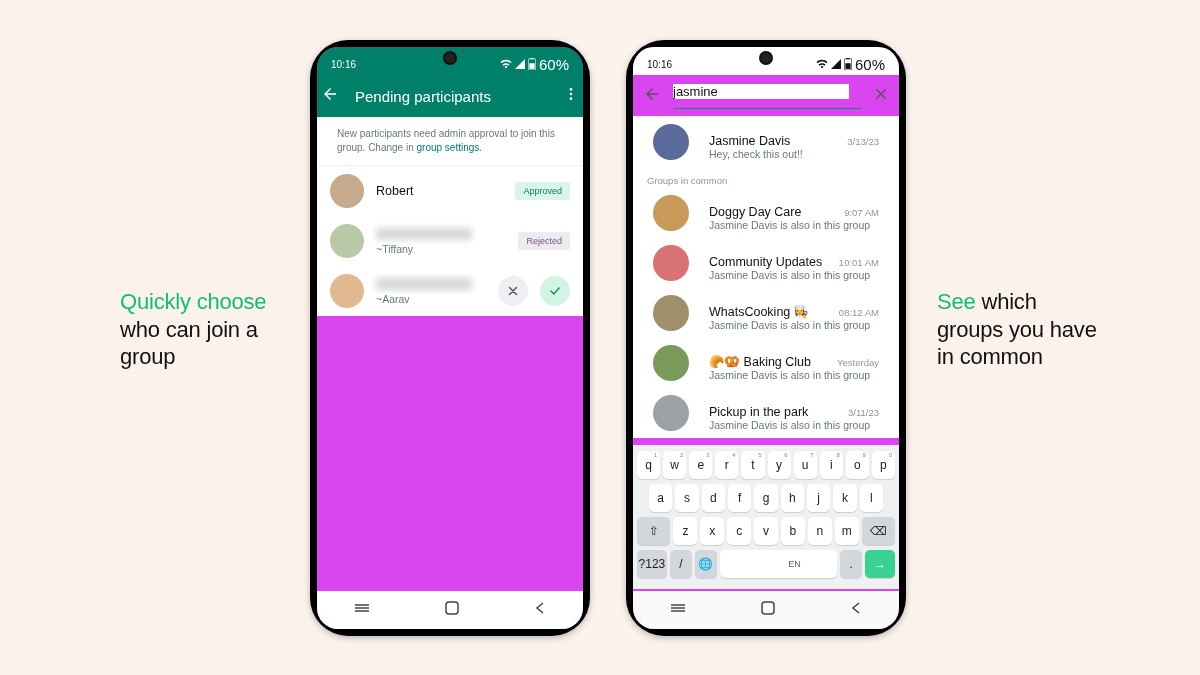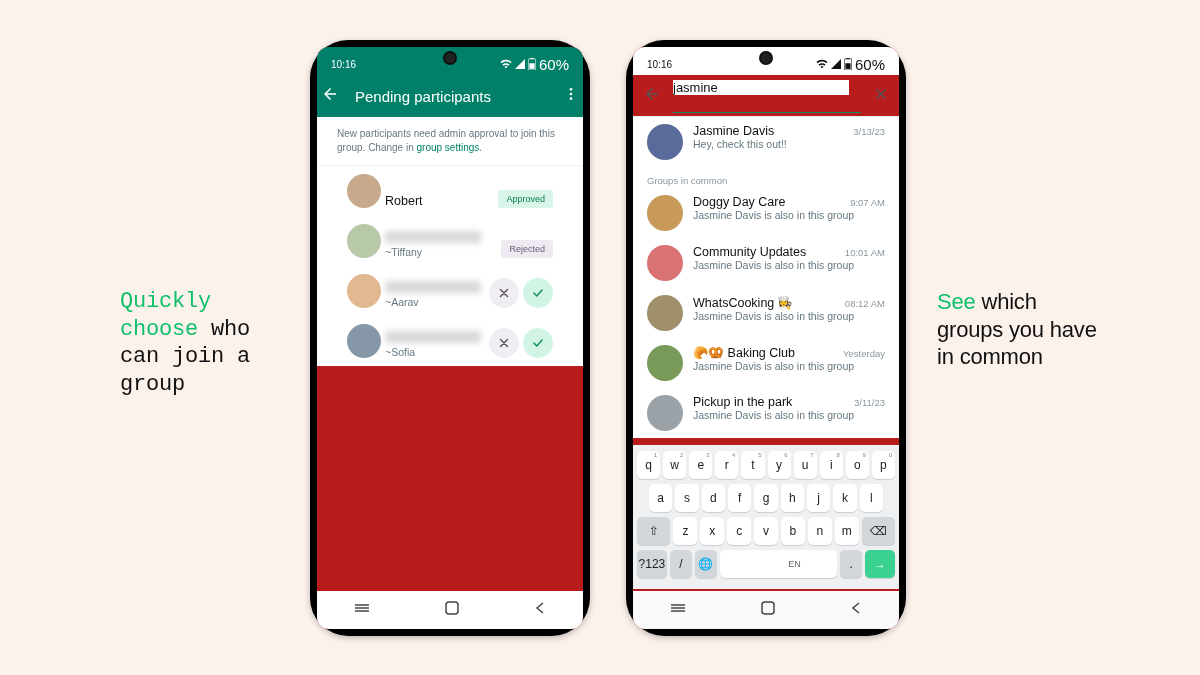--- a/index.html
+++ b/index.html
@@ -1,60 +1,60 @@
 <!DOCTYPE html>
 <html><head>
 <meta charset="utf-8">
 <style>
   * { box-sizing: border-box; margin: 0; padding: 0; }
   body { background: #fcf2ec; width: 1200px; height: 675px; font-family: -apple-system, "Helvetica Neue", Arial, sans-serif; position: relative; overflow: hidden; }
   .caption { position: absolute; font-size: 22px; line-height: 1.25; color: #111; letter-spacing: -0.2px;}
   .caption .accent { color: #11c06a; }
-  .caption-left { left: 120px; top: 288px; width: 170px; font-family: Liberation Mono, monospace; }
+  .caption-left { left: 120px; top: 288px; width: 170px; }
   .caption-right { left: 937px; top: 288px; width: 160px; }
 
   
   .phone { position: absolute; top: 40px; width: 280px; height: 596px; border-radius: 38px; background: #000; box-shadow: 0 2px 6px rgba(0,0,0,.25);}
-  .phone-inner { position: absolute; inset: 7px; background: #b91c1c; border-radius: 12px; overflow: hidden; }
+  .phone-inner { position: absolute; inset: 7px; background: #d946ef; border-radius: 21px; overflow: hidden; }
   .phone.left { left: 310px; }
   .phone.right { left: 626px; }
   .camera { position:absolute; top:13px; left:50%; transform:translateX(-50%); width:10px; height:10px; background:#222; border-radius:50%; z-index:5; box-shadow:0 0 0 2px #111;}
   .statusbar { height:28px; display:flex; align-items:center; justify-content:space-between; padding: 6px 14px 0; font-size:10px; font-weight:500;}
   .statusbar.dark { background:#008069; color:#fff;}
   .statusbar.light { background:#fff; color:#111;}
   .status-icons { display:flex; align-items:center; gap:3px; font-size:15px;}
   .status-icons svg {vertical-align:middle;}
 
   
   .appbar { background:#008069; color:#fff; height:42px; display:flex; align-items:center; padding:0 4px;}
   .appbar .title { font-size:15px; font-weight:500; margin-left:16px; flex:1;}
   .notice { background:#fff; color:#667781; font-size:10px; padding:10px 20px; line-height:1.4; border-bottom:1px solid #f0f0f0;}
   .notice .link{color:#008069;}
 
   .participants { background:#fff;}
-  .prow { display:flex; align-items:flex-end; padding:8px 30px; gap:4px;}
+  .prow { display:flex; align-items:center; padding:8px 13px; gap:12px;}
   .avatar { width:34px; height:34px; border-radius:50%; background:#d0c4b0; flex-shrink:0; overflow:hidden; display:flex; align-items:center; justify-content:center;}
   .prow .namecol{flex:1; min-width:0;}
   .prow .primary{font-size:12.5px; color:#111;}
   .prow .sub{font-size:10.5px; color:#667781;}
   .blurbox{width:96px; height:12px; border-radius:3px; background: #d8d8d8; filter: blur(3px); margin-bottom:3px;}
   .prow.sep{border-bottom:0;}
   .tag{font-size:9px; padding:4px 8px; border-radius:3px;}
   .tag.approved{background:#d9f5e9; color:#0a7d50;}
   .tag.rejected{background:#efe9f2; color:#6b5b7a;}
   .circle-btn{width:30px;height:30px;border-radius:50%;display:flex;align-items:center;justify-content:center;}
   .circle-btn.reject{background:#f1eef3;color:#5b5560;}
   .circle-btn.accept{background:#d2f4e5;color:#0f8f5e;}
 
   
   .searchbar{height:42px; display:flex; align-items:center; padding:0 10px; gap:12px; border-bottom:1px solid #eee;}
   .searchbar input{border:0; outline:0; font-size:13px; flex:1; color:#111;}
-  .search-underline{border-bottom:1.5px solid #0f8f5e; flex:1; padding-bottom:16px;}
+  .search-underline{border-bottom:1.5px solid #0f8f5e; flex:1; padding-bottom:8px;}
   .chatlist{background:#fff;}
-  .crow{display:flex; align-items:flex-start; padding:7px 14px; gap:10px;}
+  .crow{display:flex; align-items:flex-end; padding:7px 20px; gap:20px;}
   .crow .avatar{width:36px;height:36px;}
   .crow .col{flex:1; min-width:0;}
   .crow .line1{display:flex; justify-content:space-between; align-items:baseline;}
   .crow .name{font-size:12.5px; color:#111; font-weight:500;}
   .crow .time{font-size:9.5px; color:#8a97a0;}
   .crow .msg{font-size:10.5px; color:#667781; white-space:nowrap; overflow:hidden; text-overflow:ellipsis;}
   .section-hdr{font-size:9.5px; color:#8a97a0; padding:8px 14px 2px;}
 
   
   .keyboard{position:absolute; bottom:40px; left:0; right:0; background:#eef0f2; padding:6px 4px 6px; }
@@ -144,37 +144,20 @@
             <svg width="14" height="14" viewBox="0 0 24 24">
               <path stroke="#5b5560" stroke-width="2.5" stroke-linecap="round" fill="none" d="M6 6l12 12M18 6L6 18"></path>
             </svg>
           </div>
           <div class="circle-btn accept">
             <svg width="14" height="14" viewBox="0 0 24 24">
               <path stroke="#0f8f5e" stroke-width="2.5" stroke-linecap="round" fill="none" d="M5 12l5 5L19 7"></path>
             </svg>
           </div>
         </div>
-        <div class="prow sep">
-          <div class="avatar" style="background: rgb(134, 152, 168);"></div>
-          <div class="namecol">
-            <div class="blurbox"></div>
-            <div class="sub">~Sofia</div>
-          </div>
-          <div class="circle-btn reject">
-            <svg width="14" height="14" viewBox="0 0 24 24">
-              <path stroke="#5b5560" stroke-width="2.5" stroke-linecap="round" fill="none" d="M6 6l12 12M18 6L6 18"></path>
-            </svg>
-          </div>
-          <div class="circle-btn accept">
-            <svg width="14" height="14" viewBox="0 0 24 24">
-              <path stroke="#0f8f5e" stroke-width="2.5" stroke-linecap="round" fill="none" d="M5 12l5 5L19 7"></path>
-            </svg>
-          </div>
-        </div>
       </div>
     <div class="navbar light">
       <span class="navbtn"><svg width="18" height="14">
             <line x1="2" y1="4" x2="16" y2="4" stroke="#444" stroke-width="1.5"></line>
             <line x1="2" y1="7" x2="16" y2="7" stroke="#444" stroke-width="1.5"></line>
             <line x1="2" y1="10" x2="16" y2="10" stroke="#444" stroke-width="1.5"></line>
           </svg></span>
       <span class="navbtn"><svg width="16" height="16">
             <rect x="2" y="2" width="12" height="12" rx="3" fill="none" stroke="#444" stroke-width="1.5"></rect>
           </svg></span>

